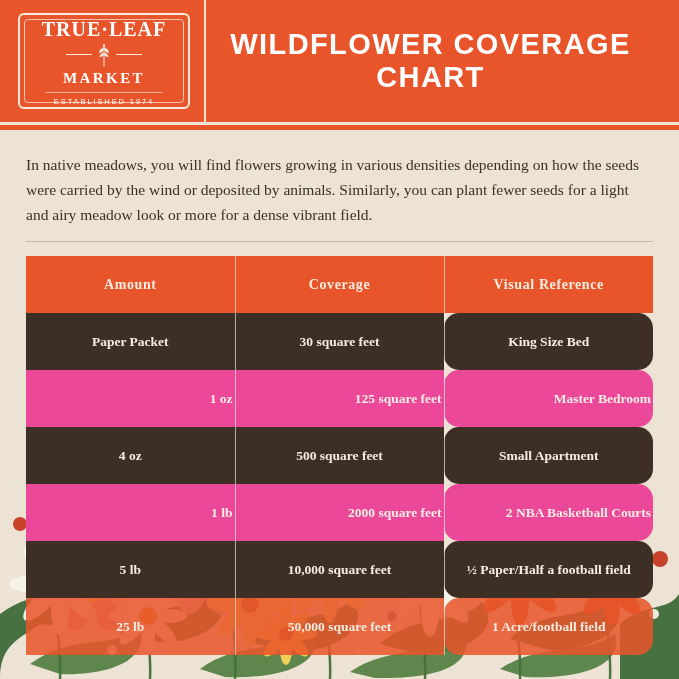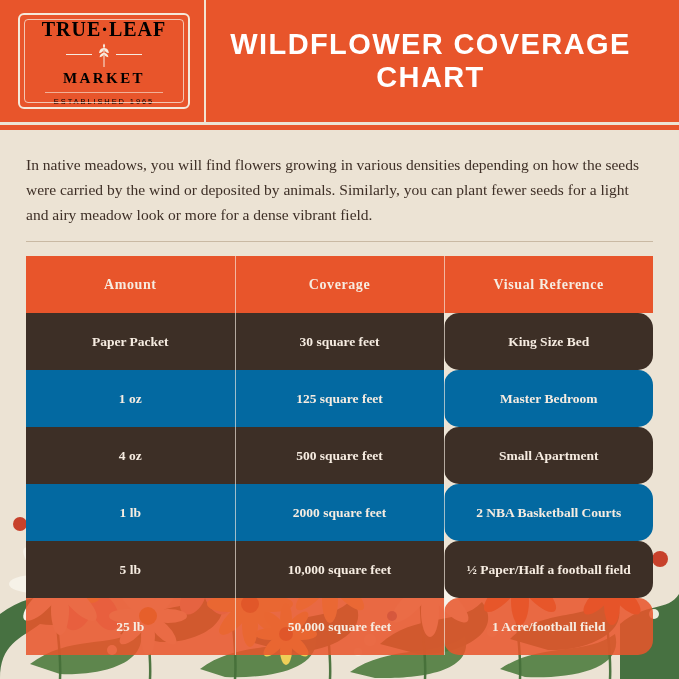--- a/index.html
+++ b/index.html
@@ -61,21 +61,21 @@
     position: relative;
     width: 172px;
     height: 96px;
     border: 2px solid #f5e9da;
     border-radius: 6px;
     box-sizing: border-box;
     display: flex;
     flex-direction: column;
     align-items: center;
     justify-content: center;
-    color: #000000;
+    color: #ffffff;
     background: #e8552b;
     flex: 0 0 auto;
   }
   .logo::before {
     content: "";
     position: absolute;
     left: 4px; right: 4px; top: 4px; bottom: 4px;
     border: 1px solid rgba(247,236,224,0.75);
     border-radius: 4px;
     pointer-events: none;
@@ -161,21 +161,22 @@
   }
   tr.head th {
     background: #e8552b;
     font-size: 14px;
     letter-spacing: 0.6px;
   }
   tr.dark td {
     background: #3d2f26;
   }
   tr.orange td {
-    background: #0369a1;
+    background: #ec4899;
+    text-align: right;
   }
   tr.last td {
     background: rgba(232,85,43,0.86);
   }
   table.coverage td.c0 { width: 34%; }
   table.coverage td.c1 { width: 34%; }
   table.coverage td.c2 { width: 32%; border-radius: 15px; }
 
   
   .floral {
@@ -207,21 +208,21 @@
               <path d="M7 6 C11 6 11.5 9 12 11 C9 11 7.6 9 7 7 Z" fill="#f7ece0" stroke="none"></path>
               <path d="M7 11 C3.5 11 3 13.5 2.6 15.2 C5.3 15.2 6.5 13.4 7 11.8 Z" fill="#f7ece0" stroke="none"></path>
               <path d="M7 11 C10.5 11 11 13.5 11.4 15.2 C8.7 15.2 7.5 13.4 7 11.8 Z" fill="#f7ece0" stroke="none"></path>
               <path d="M7 1.5 C5.6 3 5.6 4.6 7 5.6 C8.4 4.6 8.4 3 7 1.5 Z" fill="#f7ece0" stroke="none"></path>
             </g>
           </svg>
         </span>
         <span class="bar"></span>
       </div>
       <div class="logo-market">MARKET</div>
-      <div class="logo-est">ESTABLISHED 1965</div>
+      <div class="logo-est">ESTABLISHED 1974</div>
     </div>
     <div class="header-divider"></div>
     <div class="header-title">Wildflower Coverage Chart</div>
   </div>
   <div class="header-rule"></div>
 
   <p class="intro">In native meadows, you will find flowers growing in various densities depending on how the seeds were carried by the wind or deposited by animals. Similarly, you can plant fewer seeds for a light and airy meadow look or more for a dense vibrant field.</p>
 
   <div class="table-wrap">
     <table class="coverage">

